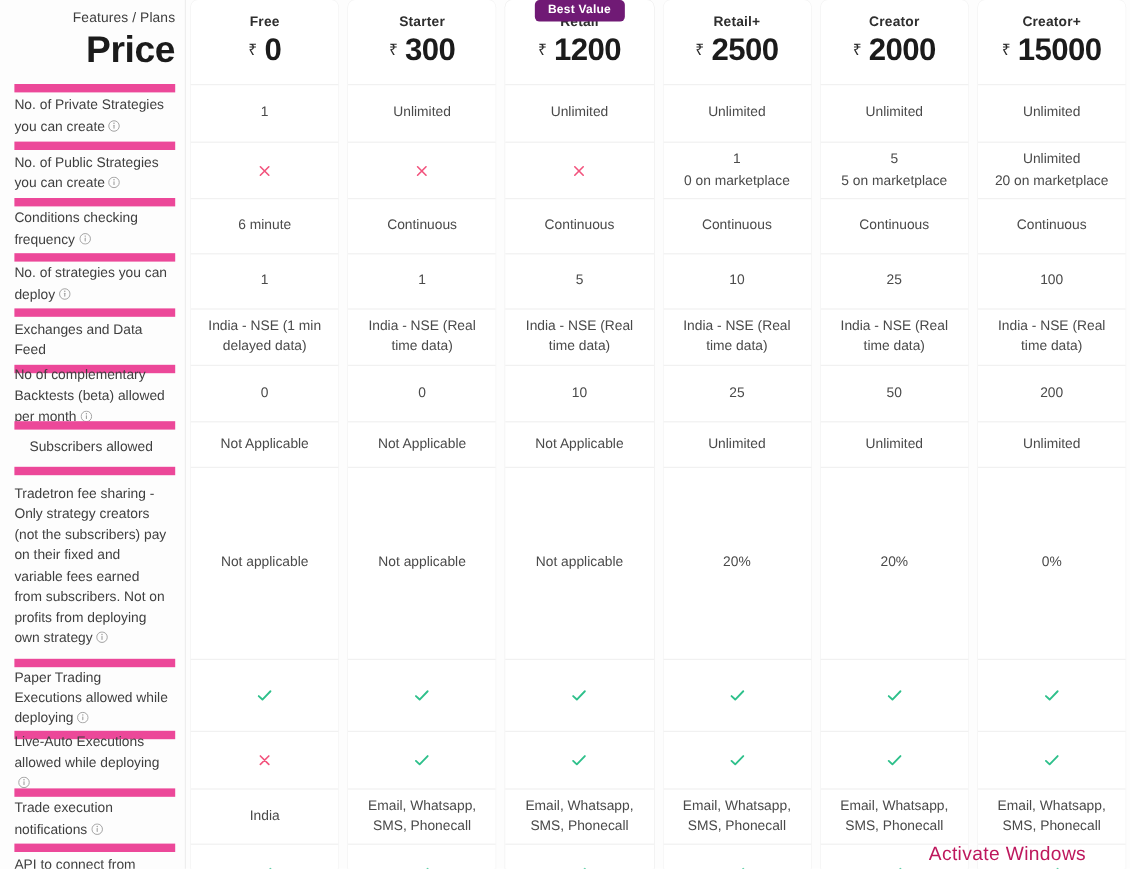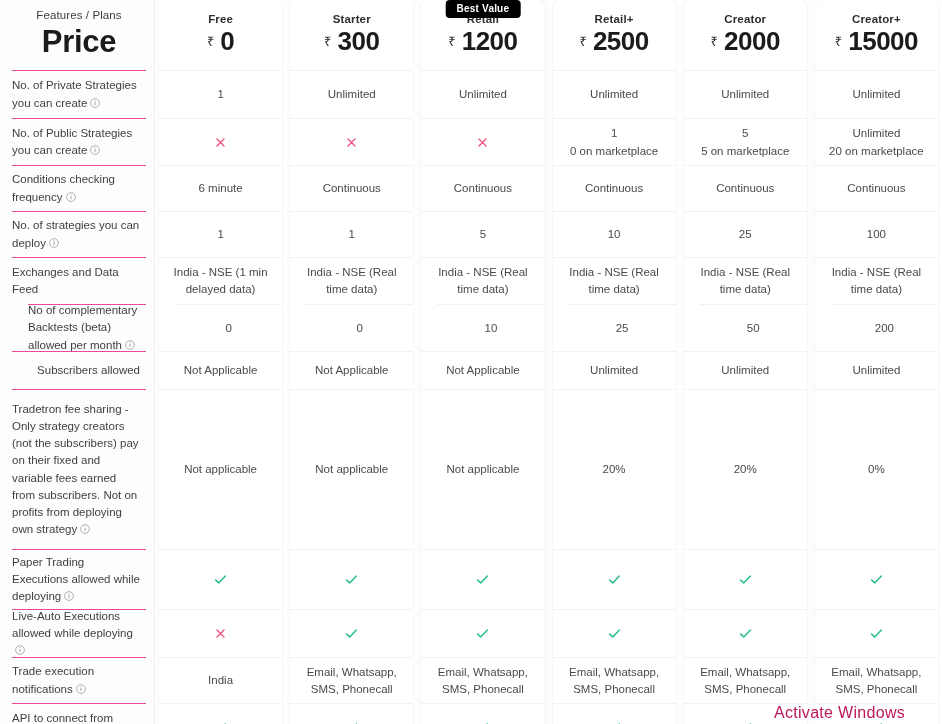--- a/index.html
+++ b/index.html
@@ -49,21 +49,21 @@
   
   .head-cell {
     height: 70px;
     display: flex;
     flex-direction: column;
     align-items: center;
     justify-content: center;
     position: relative;
   }
   .head-cell.features-head {
-    align-items: center;
+    align-items: flex-end;
     justify-content: center;
     padding-bottom: 2px;
   }
   .features-kicker {
     font-size: 11.5px;
     color: #3d3d3d;
     letter-spacing: .1px;
     margin-bottom: 3px;
   }
   .features-title {
@@ -97,21 +97,21 @@
     color: #1b1b1b;
     letter-spacing: -.5px;
   }
 
   
   .badge {
     position: absolute;
     top: 0px;
     left: 50%;
     transform: translateX(-50%);
-    background: #000000;
+    background: #701a75;
     color: #ffffff;
     font-size: 10px;
     font-weight: 700;
     letter-spacing: .2px;
     padding: 3px 11px 4px;
     border-radius: 4px;
     white-space: nowrap;
     z-index: 5;
   }
 
@@ -126,27 +126,27 @@
     line-height: 1.45;
     padding: 6px 10px;
     border-top: 1px solid #f1f1f1;
   }
   .cell .stack {
     display: flex;
     flex-direction: column;
     gap: 1px;
   }
   .cell.feat {
-    justify-content: flex-end;
+    justify-content: center;
     text-align: left;
     font-size: 11.5px;
     color: #3f3f3f;
     line-height: 1.5;
     padding: 6px 6px 6px 0;
-    border-top: 1px solid #ec4899;
+    border-top: 7px solid #ec4899;
   }
   .feat-text { display: inline; }
 
   
   .info-icon {
     display: inline-block;
     vertical-align: -1px;
     width: 10px;
     height: 10px;
     margin-left: 3px;
@@ -159,21 +159,21 @@
     line-height: 1;
   }
   .tick svg, .cross svg { display: block; }
 
   
   .r0  { height: 48px; }
   .r1  { height: 47px; }
   .r2  { height: 46px; }
   .r3  { height: 46px; }
   .r4  { height: 47px; }
-  .r5  { height: 47px; margin-left: 16px; }
+  .r5  { height: 47px; }
   .r6  { height: 38px; }
   .r7  { height: 160px; }
   .r8  { height: 60px; }
   .r9  { height: 48px; }
   .r10 { height: 46px; }
   .r11 { height: 48px; }
 
   
   .watermark {
     position: absolute;

